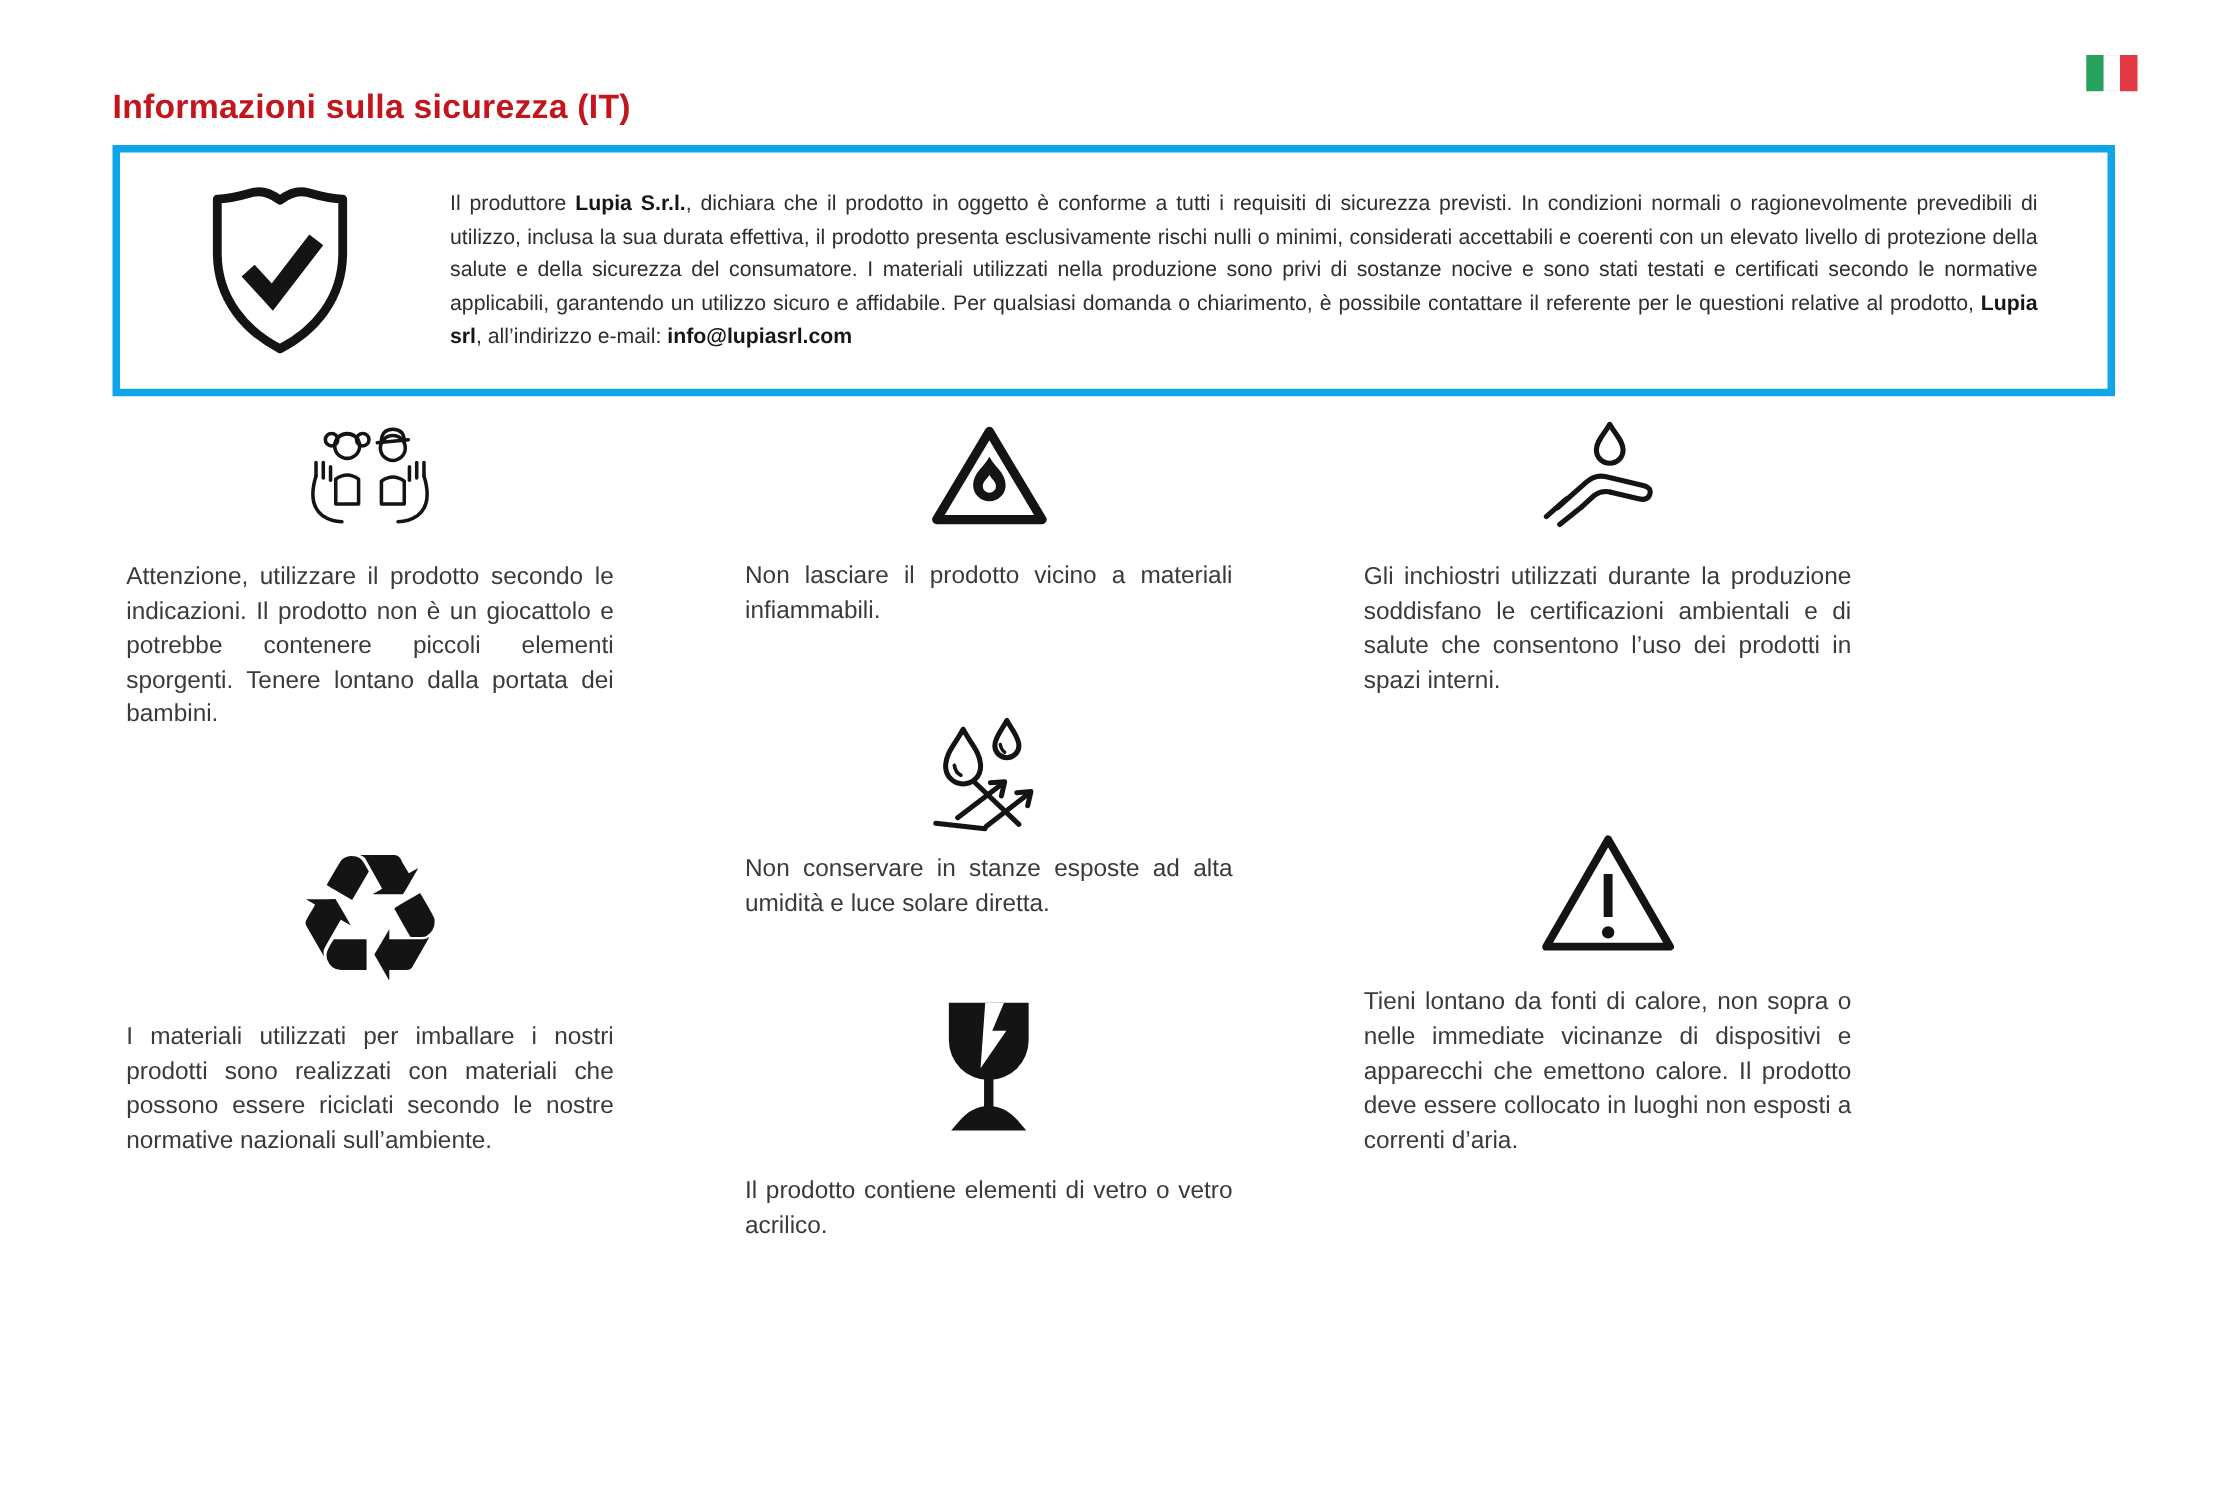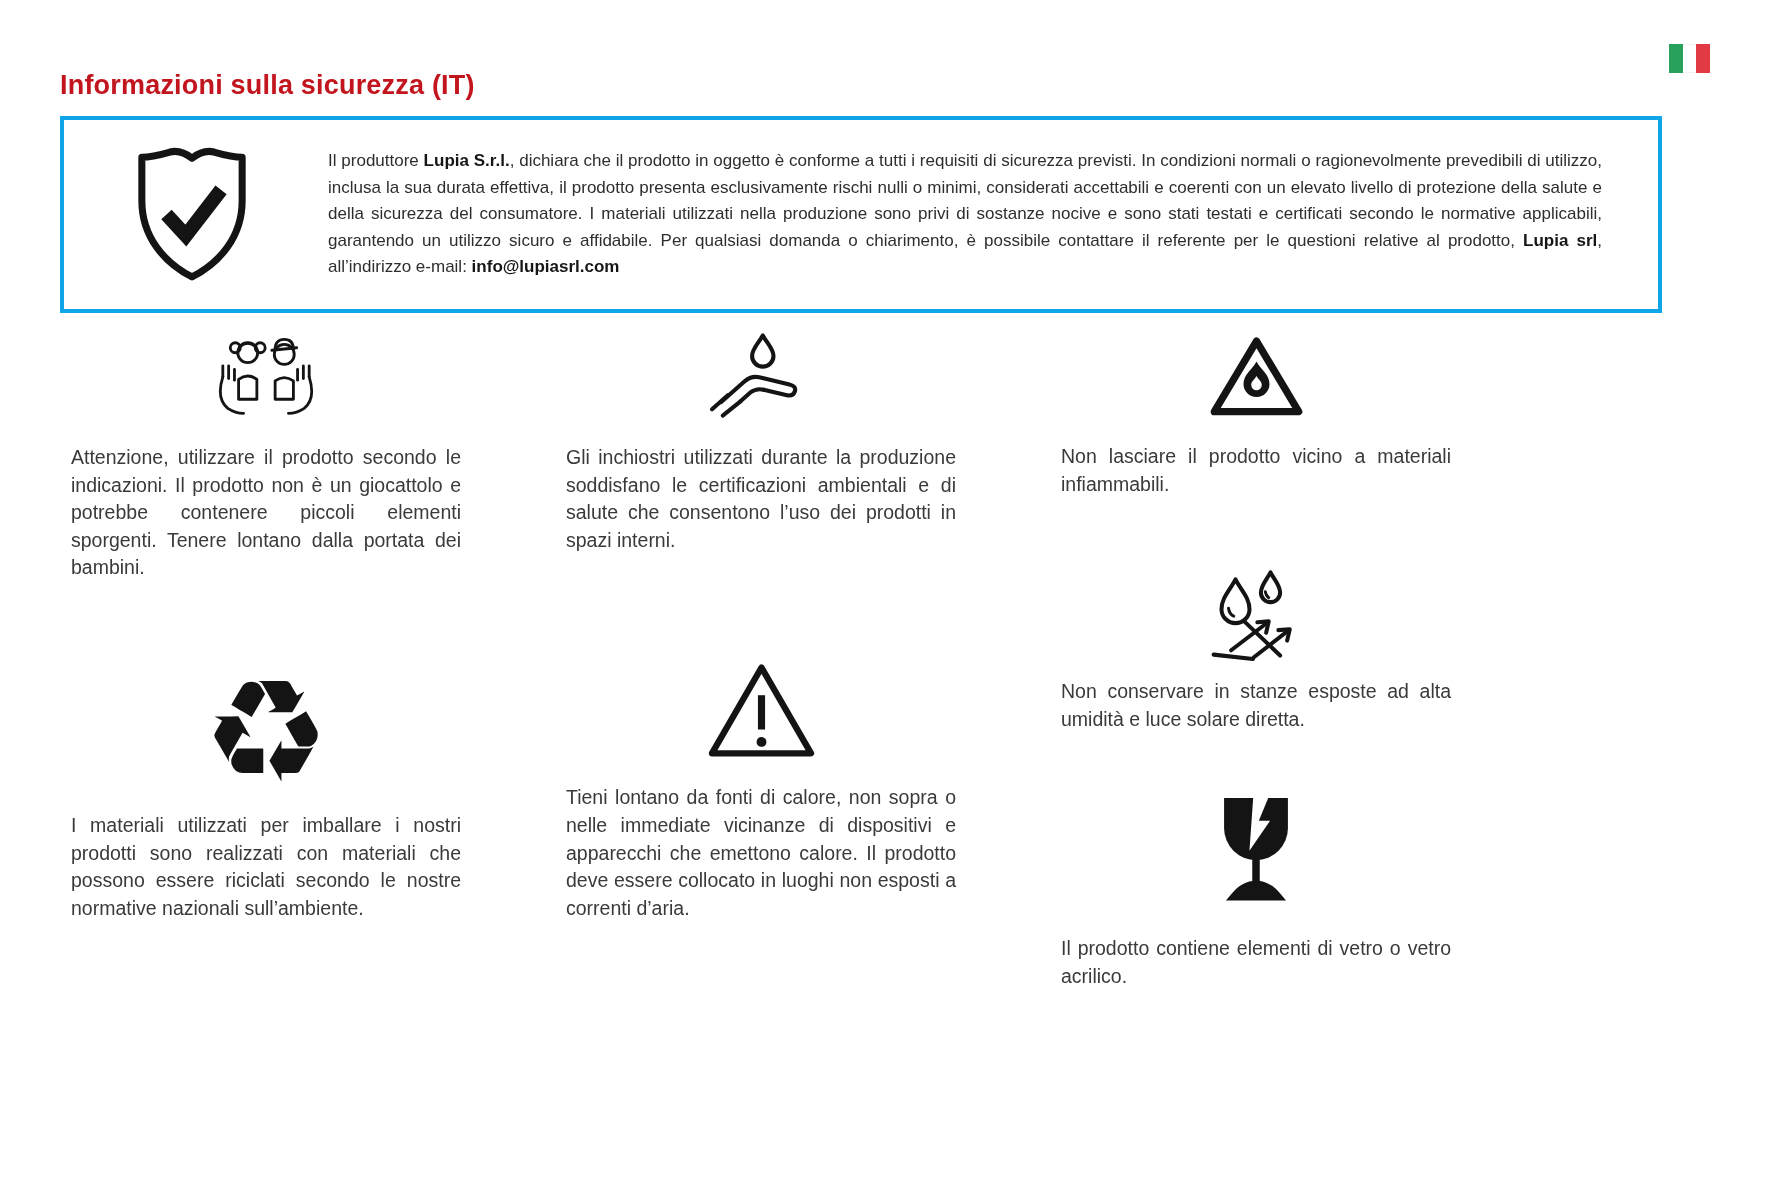--- a/index.html
+++ b/index.html
@@ -1,37 +1,37 @@
 <!DOCTYPE html>
 <html><head>
 <meta charset="utf-8">
 <style>
   html,body{margin:0;padding:0;background:#ffffff;}
   body{
     width:1779px;height:1200px;position:relative;overflow:hidden;
     font-family:"Liberation Sans","DejaVu Sans",sans-serif;
     -webkit-font-smoothing:antialiased;
   }
-  .page{padding:0 60px;position:relative;}
+  .page{padding:0 90px;position:relative;}
 
   
   .flag{position:absolute;top:44px;right:69px;width:41px;height:29px;display:flex;}
   .flag>div{flex:1;}
   .flag .g{background:#27a15c;}
   .flag .w{background:#ffffff;border-top:1px solid #f2f2f2;border-bottom:1px solid #f2f2f2;}
   .flag .r{background:#e23a45;}
 
   h1.title{
     margin:0;padding-top:70px;
     font-size:27px;font-weight:bold;color:#c3151d;letter-spacing:.2px;
   }
 
   .declaration-box{
     margin-top:15px;
-    border:4px solid #0ea5e9;
+    border:6px solid #0ea5e9;
     box-sizing:border-box;
     width:1602px;
     display:flex;align-items:center;
     padding:24px 56px 24px 62px;
   }
   .shield{width:132px;flex:0 0 132px;margin-right:70px;}
   .decl-text{
     margin:0;flex:1;
     font-size:17px;line-height:26.4px;color:#2e2e2e;
     text-align:justify;
@@ -122,46 +122,20 @@
 
       <div class="item mt45">
         <div class="icon-wrap h118">
           <span class="recycle-glyph">♻</span>
         </div>
         <p class="item-text">I materiali utilizzati per imballare i nostri prodotti sono realizzati con materiali che possono essere riciclati secondo le nostre normative nazionali sull’ambiente.</p>
       </div>
     </div>
 
     <div class="col">
-      <div class="item">
-        <div class="icon-wrap h95">
-          <svg viewBox="0 0 130 100" width="116" height="89" fill="none" stroke="#141414" stroke-width="4.6" stroke-linecap="round" stroke-linejoin="round">
-            <path d="M67 5 C62 14 55 20 55 28 a12 12 0 0 0 24 0 C79 20 72 14 67 5 Z"></path>
-            <path d="M20 80 L46 57 Q54 50 63 52 L97 60 Q105 62 103 68 Q101 74 93 72 L68 66"></path>
-            <path d="M68 66 Q60 64 53 69 L42 79"></path>
-            <path d="M10 88 L28 72"></path>
-            <path d="M22 95 L42 79"></path>
-          </svg>
-        </div>
-        <p class="item-text">Gli inchiostri utilizzati durante la produzione soddisfano le certificazioni ambientali e di salute che consentono l’uso dei prodotti in spazi interni.</p>
-      </div>
-
-      <div class="item mt58">
-        <div class="icon-wrap h105">
-          <svg viewBox="0 0 118 106" width="113" height="101" fill="none" stroke="#141414">
-            <path d="M59 9 L111 99 L7 99 Z" stroke-width="6.6" stroke-linejoin="round"></path>
-            <line x1="59" y1="38" x2="59" y2="74" stroke-width="7.5"></line>
-            <circle cx="59" cy="87" r="5.2" fill="#141414" stroke="none"></circle>
-          </svg>
-        </div>
-        <p class="item-text">Tieni lontano da fonti di calore, non sopra o nelle immediate vicinanze di dispositivi e apparecchi che emettono calore. Il prodotto deve essere collocato in luoghi non esposti a correnti d’aria.</p>
-      </div>
-    </div>
-
-    <div class="col">
       <div class="item mt8">
         <div class="icon-wrap h86">
           <svg viewBox="0 0 122 106" width="99" height="86" fill="none" stroke="#141414">
             <path d="M61 10 L113 97 L9 97 Z" stroke-width="9" stroke-linejoin="round"></path>
             <path d="M61 35 C55 46 45 51 45 63 A16 16 0 0 0 77 63 C77 51 67 46 61 35 Z" fill="#141414" stroke="none"></path>
             <path d="M61 53 C58.5 57.5 54.5 59.5 54.5 64 A6.5 6.5 0 0 0 67.5 64 C67.5 59.5 63.5 57.5 61 53 Z" fill="#ffffff" stroke="none"></path>
           </svg>
         </div>
         <p class="item-text">Non lasciare il prodotto vicino a materiali infiammabili.</p>
       </div>
@@ -190,14 +164,40 @@
             <path d="M15 2 H83 V34 A34 34 0 0 1 15 34 Z"></path>
             <polygon points="46,2 62,2 52,26 64,26 42,58" fill="#ffffff"></polygon>
             <rect x="45" y="64" width="8" height="28"></rect>
             <path d="M49 90 C39 90 30 95 23 104 L17 111 H81 L75 104 C68 95 59 90 49 90 Z"></path>
           </svg>
         </div>
         <p class="item-text">Il prodotto contiene elementi di vetro o vetro acrilico.</p>
       </div>
     </div>
 
+    <div class="col">
+      <div class="item">
+        <div class="icon-wrap h95">
+          <svg viewBox="0 0 130 100" width="116" height="89" fill="none" stroke="#141414" stroke-width="4.6" stroke-linecap="round" stroke-linejoin="round">
+            <path d="M67 5 C62 14 55 20 55 28 a12 12 0 0 0 24 0 C79 20 72 14 67 5 Z"></path>
+            <path d="M20 80 L46 57 Q54 50 63 52 L97 60 Q105 62 103 68 Q101 74 93 72 L68 66"></path>
+            <path d="M68 66 Q60 64 53 69 L42 79"></path>
+            <path d="M10 88 L28 72"></path>
+            <path d="M22 95 L42 79"></path>
+          </svg>
+        </div>
+        <p class="item-text">Gli inchiostri utilizzati durante la produzione soddisfano le certificazioni ambientali e di salute che consentono l’uso dei prodotti in spazi interni.</p>
+      </div>
+
+      <div class="item mt58">
+        <div class="icon-wrap h105">
+          <svg viewBox="0 0 118 106" width="113" height="101" fill="none" stroke="#141414">
+            <path d="M59 9 L111 99 L7 99 Z" stroke-width="6.6" stroke-linejoin="round"></path>
+            <line x1="59" y1="38" x2="59" y2="74" stroke-width="7.5"></line>
+            <circle cx="59" cy="87" r="5.2" fill="#141414" stroke="none"></circle>
+          </svg>
+        </div>
+        <p class="item-text">Tieni lontano da fonti di calore, non sopra o nelle immediate vicinanze di dispositivi e apparecchi che emettono calore. Il prodotto deve essere collocato in luoghi non esposti a correnti d’aria.</p>
+      </div>
+    </div>
+
   </div>
 </div>
 
 </body></html>

